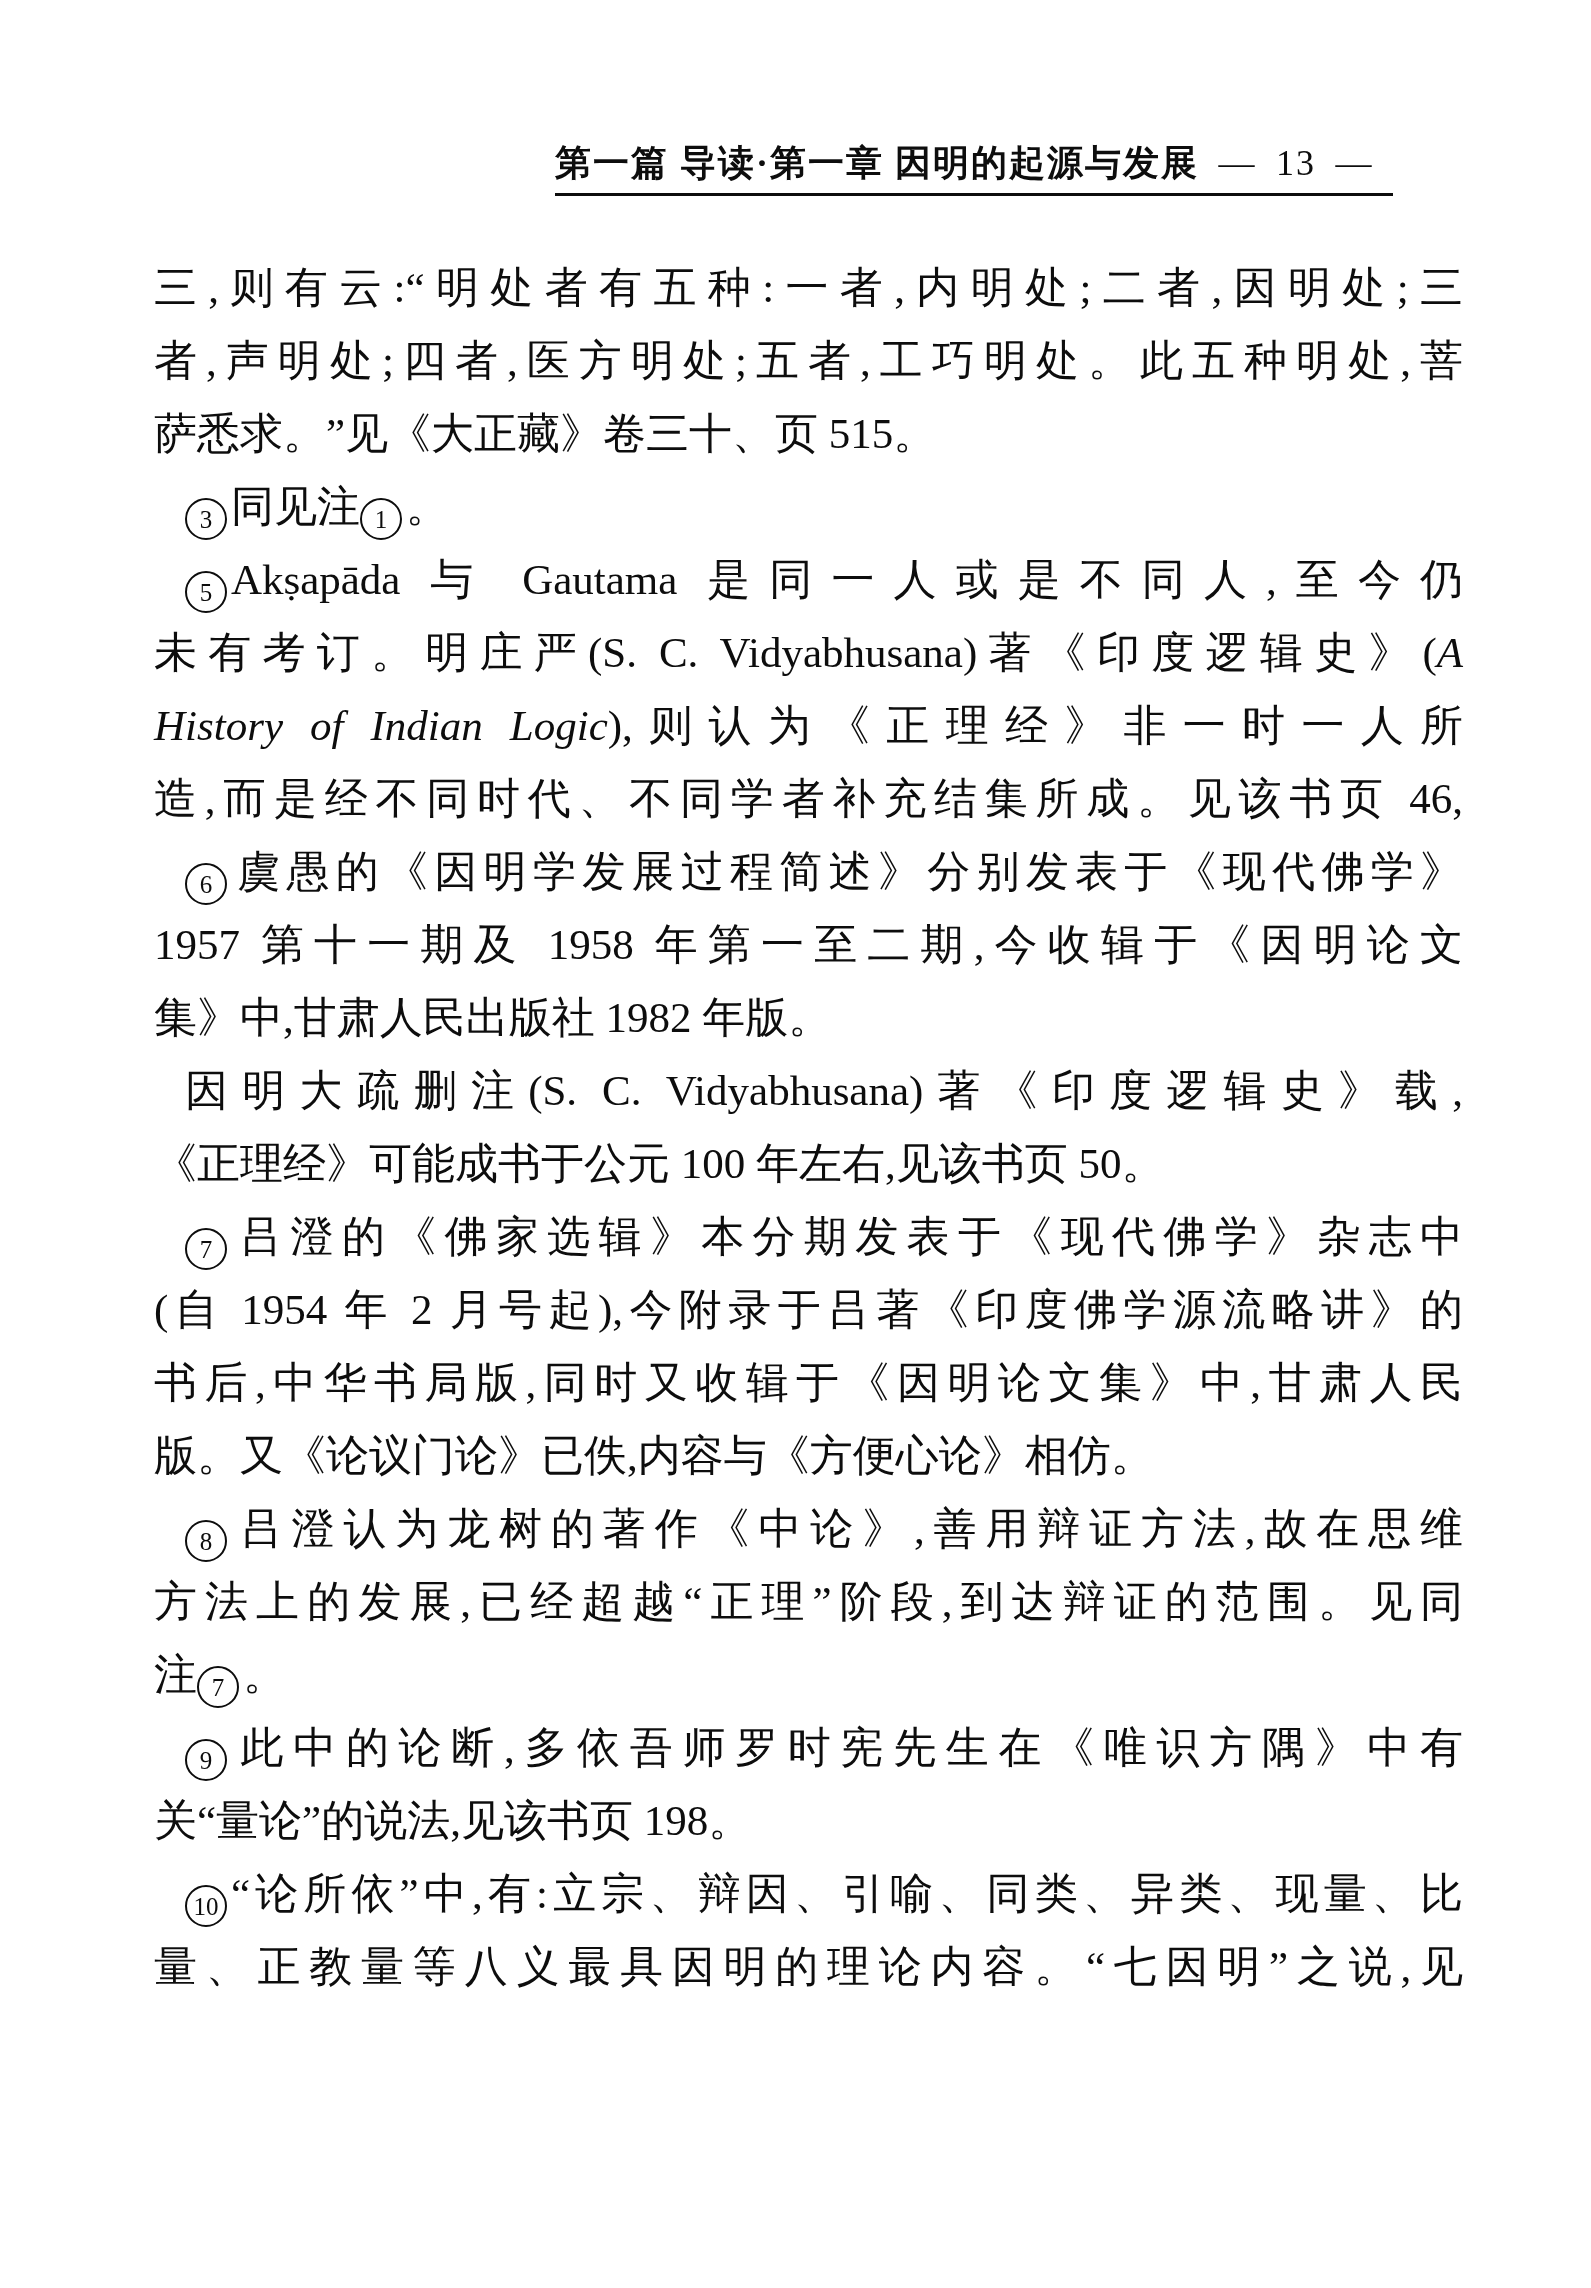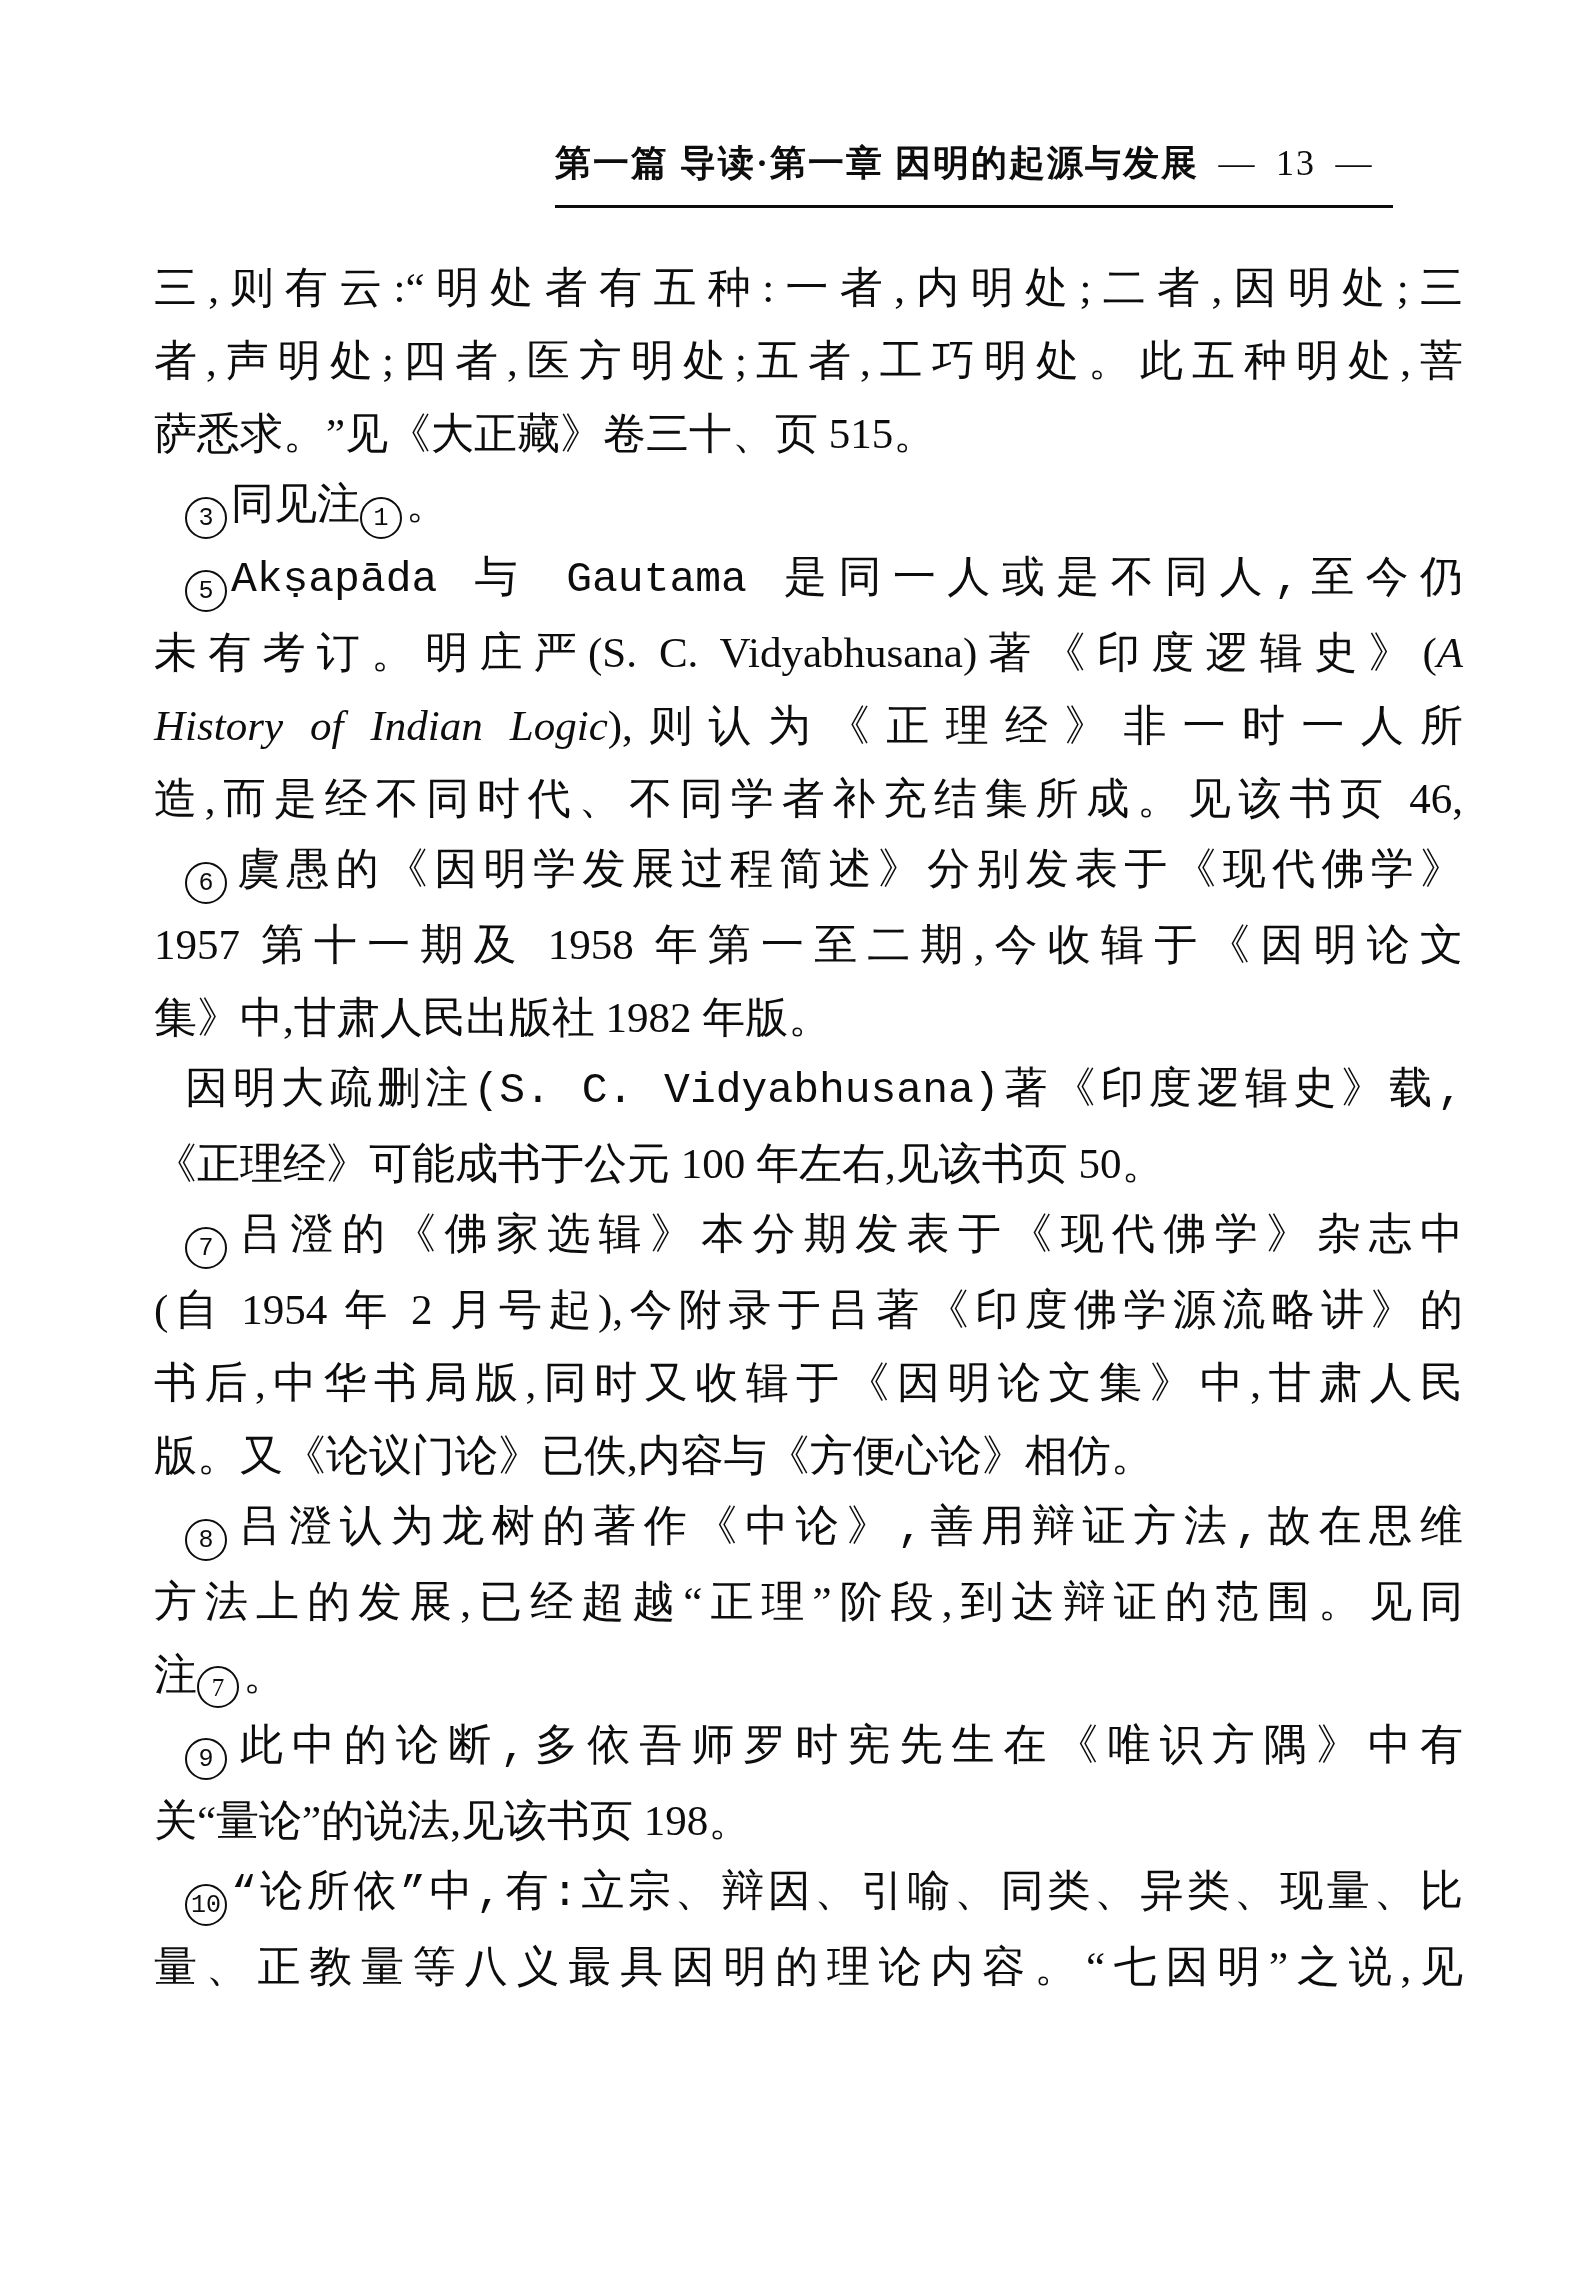--- a/index.html
+++ b/index.html
@@ -20,21 +20,21 @@
   .header {
     position: absolute;
     top: 144px;
     left: 0;
     right: 199px;
     text-align: right;
   }
   .header-inner {
     display: inline-block;
     border-bottom: 3.9px solid #0d0d0d;
-    padding-bottom: 21px;
+    padding-bottom: 9px;
     white-space: nowrap;
     font-weight: bold;
     font-size: 36px;
     letter-spacing: 2px;
     line-height: 1.1;
   }
   .header .dash {
     display: inline-block;
     margin: 0 19.5px;
     font-weight: normal;
@@ -54,21 +54,20 @@
     height: 73px;
     line-height: 73px;
     text-align: justify;
     overflow: visible;
   }
   .line.fill {
     text-align-last: justify;
   }
   .line.indent {
     padding-left: 31px;
-    font-family: Liberation Mono, monospace;
   }
   .italic {
     font-style: italic;
   }
   .circled {
     display: inline-flex;
     align-items: center;
     justify-content: center;
     box-sizing: border-box;
     width: 42px;

